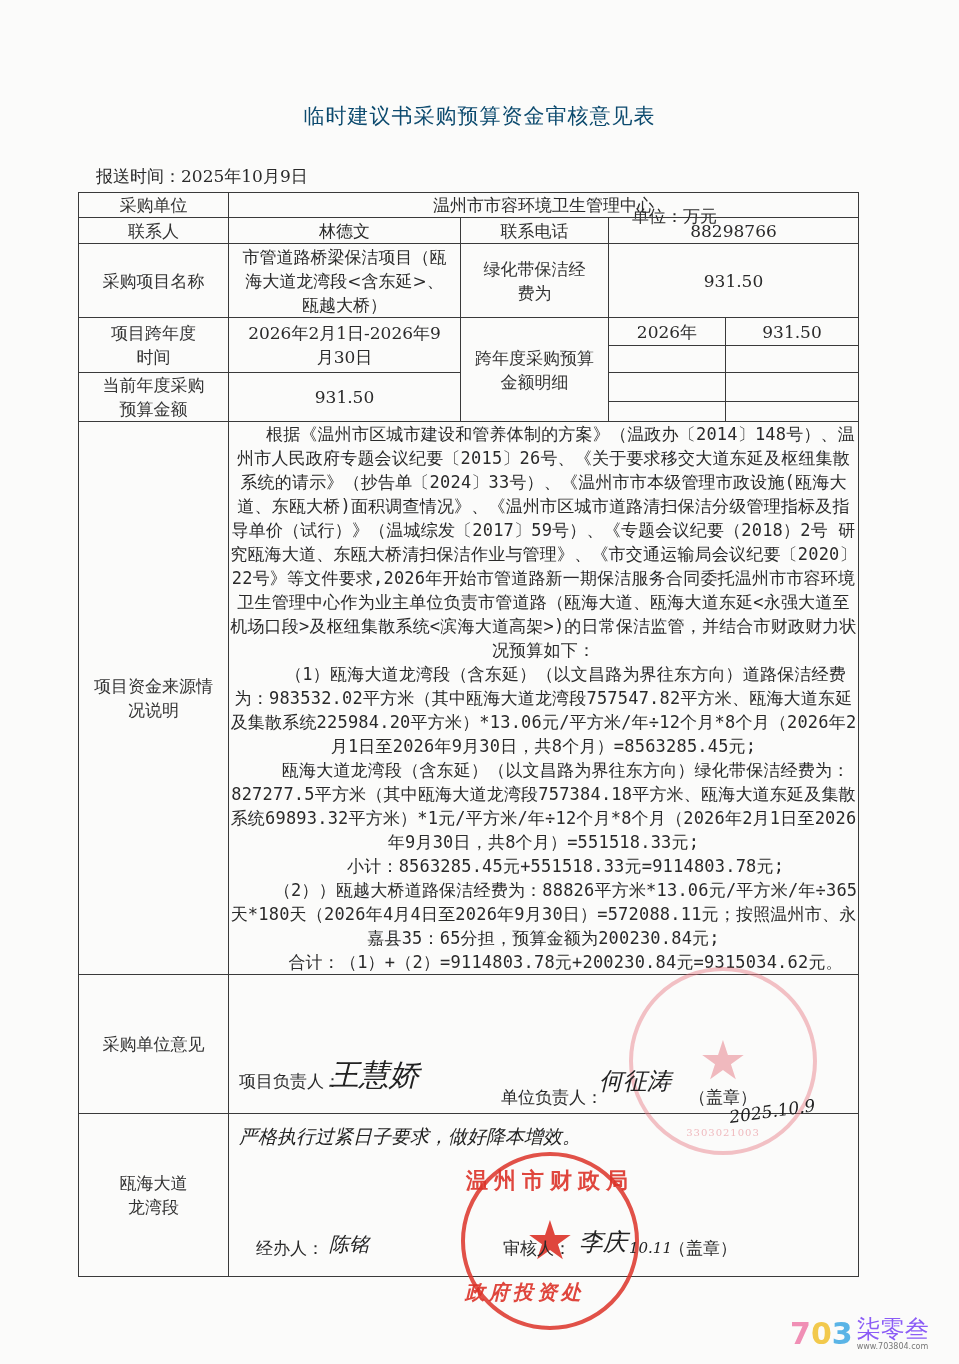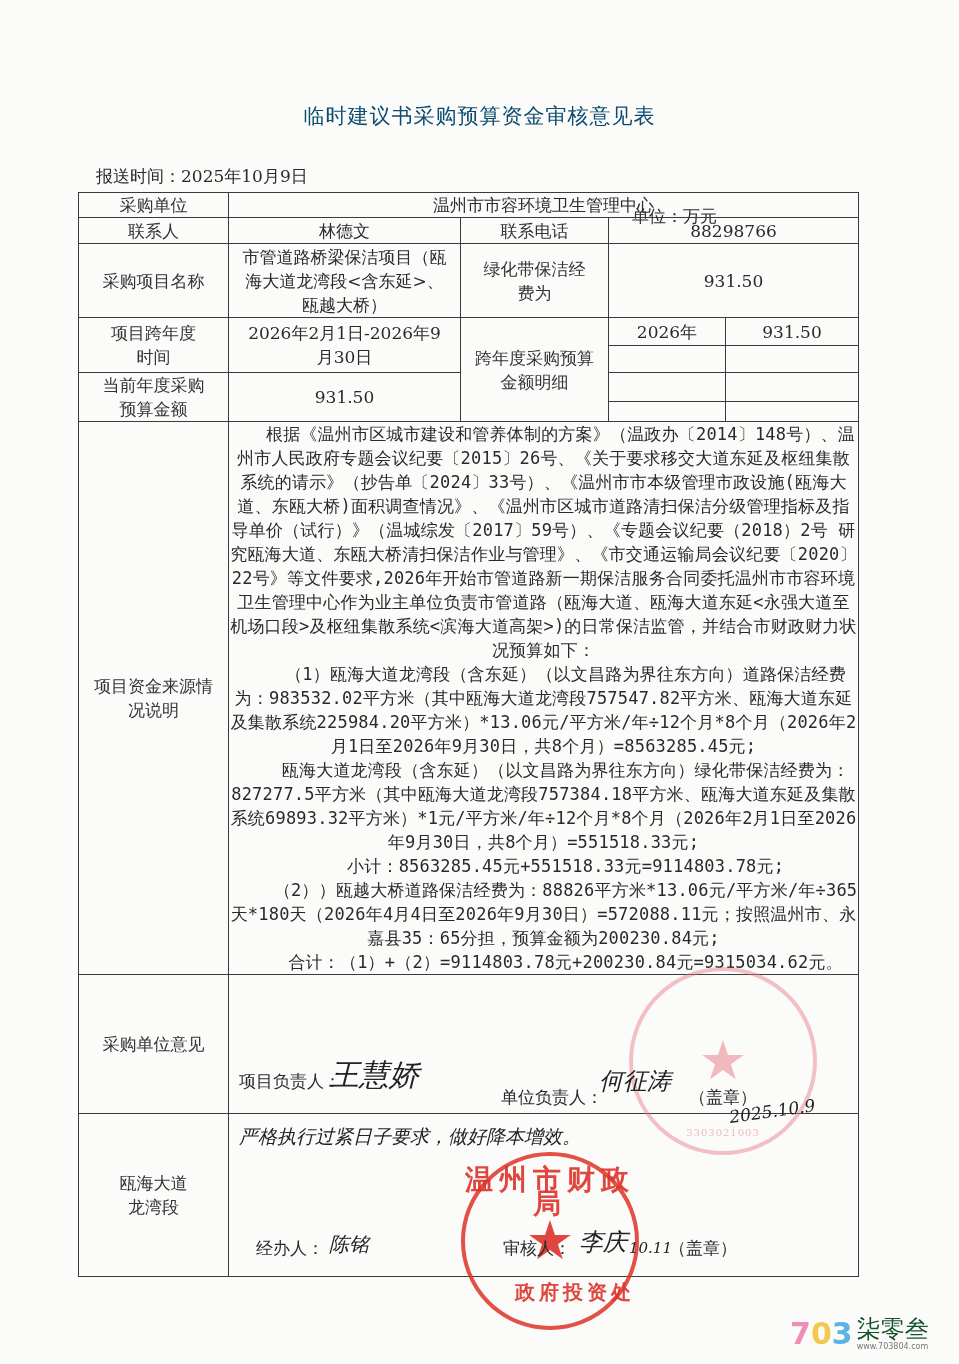--- a/index.html
+++ b/index.html
@@ -18,28 +18,28 @@
   .para{text-indent:2em;margin:0;}
   .para.sub{text-indent:2.6em;}
   .opinion-cell{position:relative;height:138px;}
   .finance-cell{position:relative;height:162px;}
   .sig-line{position:absolute;font-size:17px;}
   .handwriting{position:absolute;font-family:"DejaVu Serif",serif;font-style:italic;color:#222;}
   .stamp{position:absolute;border-radius:50%;display:flex;align-items:center;justify-content:center;}
   .stamp-red{border:4px solid rgba(220,50,40,0.85);color:rgba(220,50,40,0.9);}
   .stamp-pink{border:4px solid rgba(230,120,130,0.45);color:rgba(230,120,130,0.5);}
   .stamp .star{font-size:54px;line-height:1;}
-  .stamp .ring-top{position:absolute;top:12px;width:100%;text-align:center;font-size:28px;font-weight:bold;letter-spacing:6px;}
-  .stamp .ring-bot{position:absolute;bottom:22px;width:100%;text-align:right;font-size:20px;font-weight:bold;letter-spacing:4px;}
+  .stamp .ring-top{position:absolute;top:12px;width:100%;text-align:center;font-size:22px;font-weight:bold;letter-spacing:6px;}
+  .stamp .ring-bot{position:absolute;bottom:22px;width:100%;text-align:left;font-size:20px;font-weight:bold;letter-spacing:4px;font-style:italic;}
   .stamp .code{position:absolute;bottom:6px;width:100%;text-align:center;font-size:10px;letter-spacing:1px;}
   .watermark{position:absolute;left:790px;top:1316px;display:flex;align-items:center;gap:4px;}
   .wm-logo{display:flex;align-items:center;font-family:"DejaVu Sans",sans-serif;font-weight:bold;font-size:30px;}
   .wm-logo .a{color:#f08fb5;} .wm-logo .b{color:#f2c94c;} .wm-logo .c{color:#5ab4e6;}
   .wm-text{display:flex;flex-direction:column;font-family:"DejaVu Sans",sans-serif;}
-  .wm-text .cn{font-size:24px;color:#14532d;line-height:26px;}
+  .wm-text .cn{font-size:24px;color:#8b5cf6;line-height:26px;}
   .wm-text .url{font-size:8px;color:#777;}
 </style>
 </head>
 <body>
 
 <div class="title">临时建议书采购预算资金审核意见表</div>
 <div class="meta-left">报送时间：2025年10月9日</div>
 <div class="meta-right">单位：万元</div>
 
 <table class="form">

